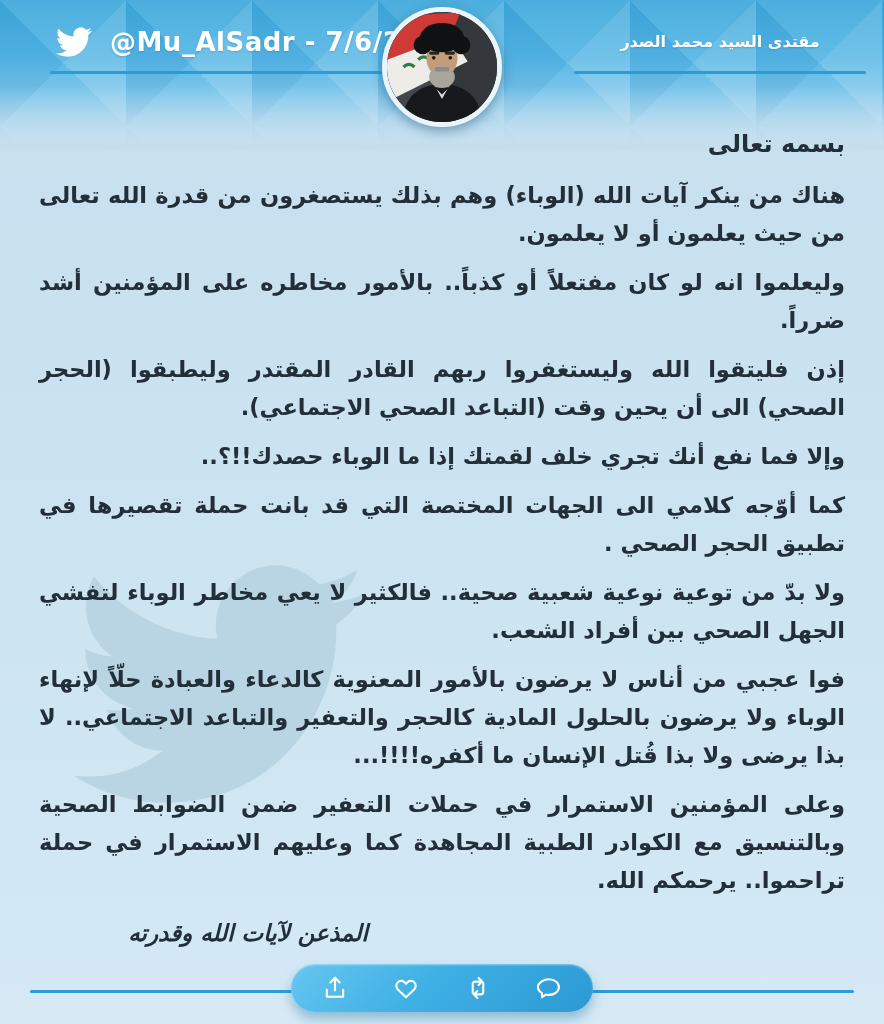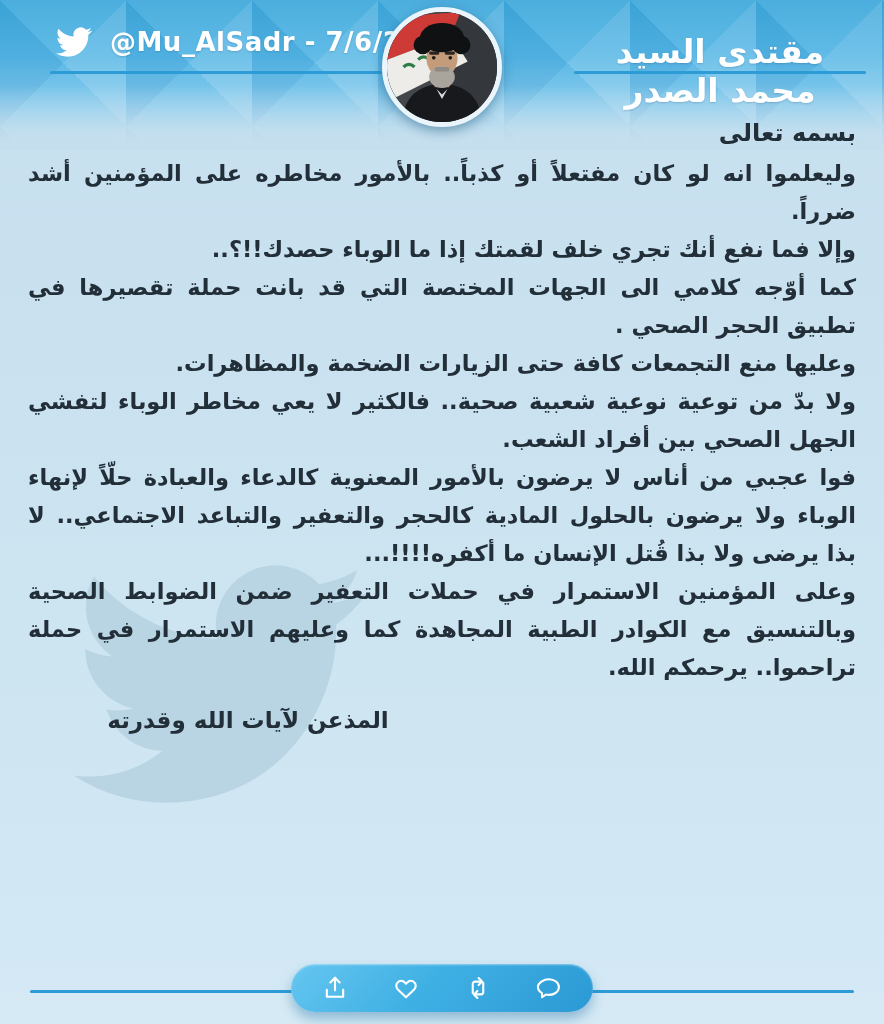--- a/index.html
+++ b/index.html
@@ -20,41 +20,41 @@
   .header-fade { position:absolute; left:0; bottom:0; width:100%; height:64px;
     background:linear-gradient(180deg, rgba(198,223,238,0) 0%, #c6dfee 92%); }
 
   .handle-row { position:absolute; top:24px; left:52px; display:flex; align-items:center; gap:14px; z-index:3; }
   .bird-small svg { width:44px; height:36px; fill:#ffffff; display:block; }
   .handle { color:#ffffff; font-size:26px; font-weight:bold; letter-spacing:0.5px;
     text-shadow:0 1px 2px rgba(0,60,110,0.2); direction:ltr; }
   .rule-left { position:absolute; top:71px; left:50px; width:332px; height:3px;
     background:#2d9cd6; border-radius:2px; z-index:3; }
   .name-box { position:absolute; top:32px; right:18px; width:292px; text-align:center;
-    color:#ffffff; font-size:33px; font-weight:bold; text-shadow:0 1px 2px rgba(0,60,110,0.2);
+    color:#ffffff; font-size:16px; font-weight:bold; text-shadow:0 1px 2px rgba(0,60,110,0.2);
     direction:rtl; z-index:3; }
   .rule-right { position:absolute; top:71px; right:18px; width:292px; height:3px;
     background:#2d9cd6; border-radius:2px; z-index:3; }
 
   
   .avatar { position:absolute; top:7px; left:382px; width:110px; height:110px;
     border-radius:50%; border:5px solid #e9f4fb; overflow:hidden;
     box-shadow:0 4px 12px rgba(15,75,115,0.45); z-index:6; background:#3a3e42; }
   .avatar svg { display:block; width:110px; height:110px; }
 
   
   .watermark { position:absolute; left:42px; top:538px; z-index:1; }
   .watermark svg { width:356px; height:292px; fill:#b9d5e4; display:block; }
 
   
   .content { position:absolute; top:112px; left:28px; right:28px; z-index:2;
     direction:rtl; color:#222e38; }
-  .content p { margin:0; font-weight:bold; font-size:22.5px; line-height:38px; text-align:justify; }
+  .content p { margin:11px; font-weight:bold; font-size:22.5px; line-height:38px; text-align:justify; }
   .content p.heading { font-size:24px; line-height:42px; text-align:right; }
-  .signature { margin:14px auto 0 30px; width:380px; }
+  .signature { margin:14px auto 0 30px; width:380px;font-style:italic; }
   .signature p { text-align:center; font-size:23px; line-height:41px; }
 
   
   .footer-strip { position:absolute; left:0; top:993px; width:884px; height:31px;
     background:#d6eaf5; z-index:1; }
   .footer-line { position:absolute; left:30px; top:990px; width:824px; height:3px;
     background:#2d9cd6; border-radius:2px; z-index:2; }
   .action-bar { position:absolute; left:291px; top:964px; width:302px; height:48px;
     border-radius:24px;
     background:linear-gradient(135deg,#66c6f0 0%,#3fb0e4 45%,#2b99d4 100%);
@@ -113,24 +113,25 @@
   </div>
 
   <div class="watermark">
     <svg viewBox="0 0 24 24" preserveAspectRatio="xMidYMid meet">
         <path d="M23.953 4.57a10 10 0 01-2.825.775 4.958 4.958 0 002.163-2.723c-.951.555-2.005.959-3.127 1.184a4.92 4.92 0 00-8.384 4.482C7.69 8.095 4.067 6.13 1.64 3.162a4.822 4.822 0 00-.666 2.475c0 1.71.87 3.213 2.188 4.096a4.904 4.904 0 01-2.228-.616v.06a4.923 4.923 0 003.946 4.827 4.996 4.996 0 01-2.212.085 4.936 4.936 0 004.604 3.417 9.867 9.867 0 01-6.102 2.105c-.39 0-.779-.023-1.17-.067a13.995 13.995 0 007.557 2.209c9.053 0 13.998-7.496 13.998-13.985 0-.21 0-.42-.015-.63A9.935 9.935 0 0024 4.59z"></path>
       </svg>
   </div>
 
   <div class="content">
     <p class="heading">بسمه تعالى</p>
+    <p>هناك من ينكر آيات الله (الوباء) وهم بذلك يستصغرون من قدرة الله تعالى من حيث يعلمون أو لا يعلمون.</p>
     <p>وليعلموا انه لو كان مفتعلاً أو كذباً.. بالأمور مخاطره على المؤمنين أشد ضرراً.</p>
+    <p>إذن فليتقوا الله وليستغفروا ربهم القادر المقتدر وليطبقوا (الحجر الصحي) الى أن يحين وقت (التباعد الصحي الاجتماعي).</p>
     <p>وإلا فما نفع أنك تجري خلف لقمتك إذا ما الوباء حصدك!!؟..</p>
     <p>كما أوّجه كلامي الى الجهات المختصة التي قد بانت حملة تقصيرها في تطبيق الحجر الصحي .</p>
-    <p>وعليها منع التجمعات كافة حتى الزيارات الضخمة والمظاهرات.</p>
     <p>ولا بدّ من توعية نوعية شعبية صحية.. فالكثير لا يعي مخاطر الوباء لتفشي الجهل الصحي بين أفراد الشعب.</p>
     <p>فوا عجبي من أناس لا يرضون بالأمور المعنوية كالدعاء والعبادة حلّاً لإنهاء الوباء ولا يرضون بالحلول المادية كالحجر والتعفير والتباعد الاجتماعي.. لا بذا يرضى ولا بذا قُتل الإنسان ما أكفره!!!!...</p>
     <p>وعلى المؤمنين الاستمرار في حملات التعفير ضمن الضوابط الصحية وبالتنسيق مع الكوادر الطبية المجاهدة كما وعليهم الاستمرار في حملة تراحموا.. يرحمكم الله.</p>
     <div class="signature">
       <p>المذعن لآيات الله وقدرته</p>
     </div>
   </div>
 
   <div class="footer-strip"></div>
   <div class="footer-line"></div>

